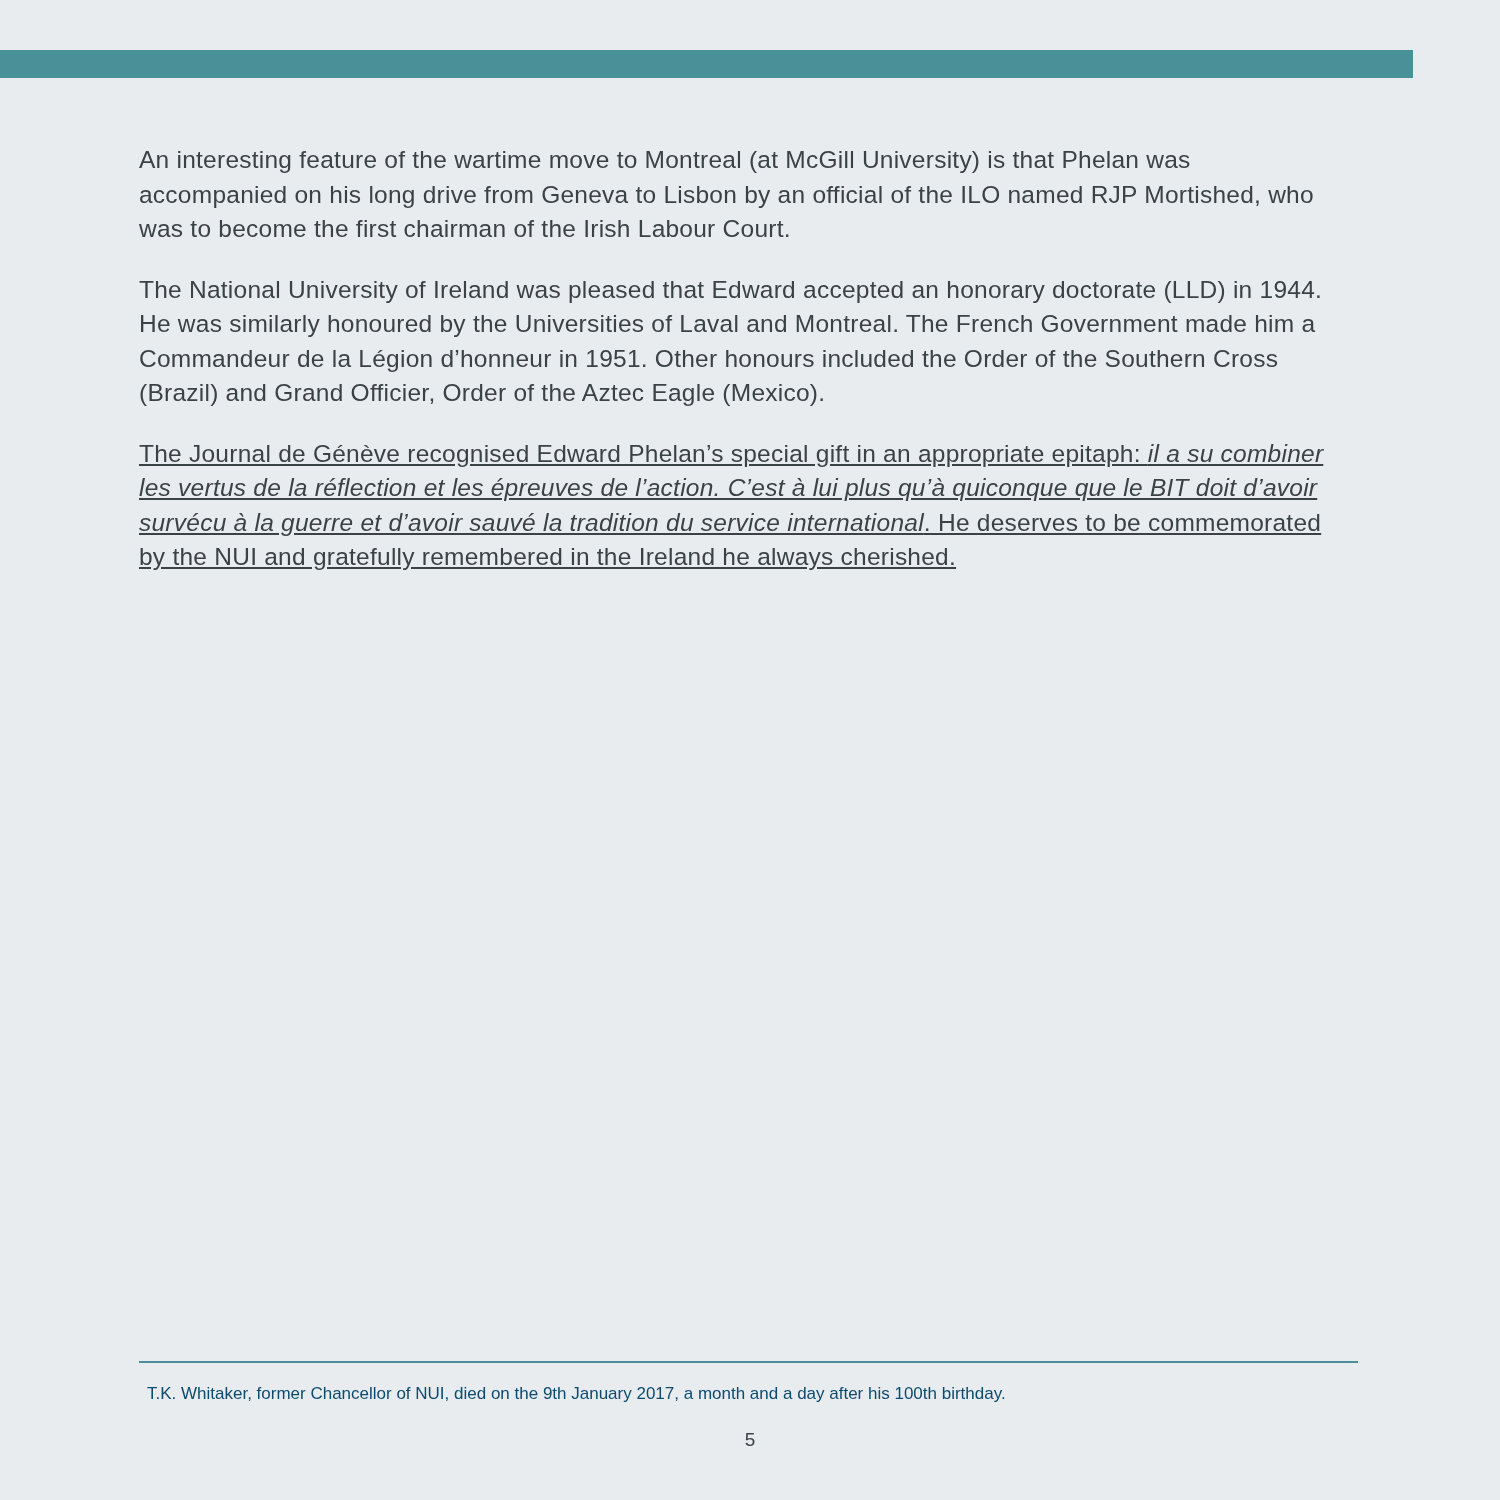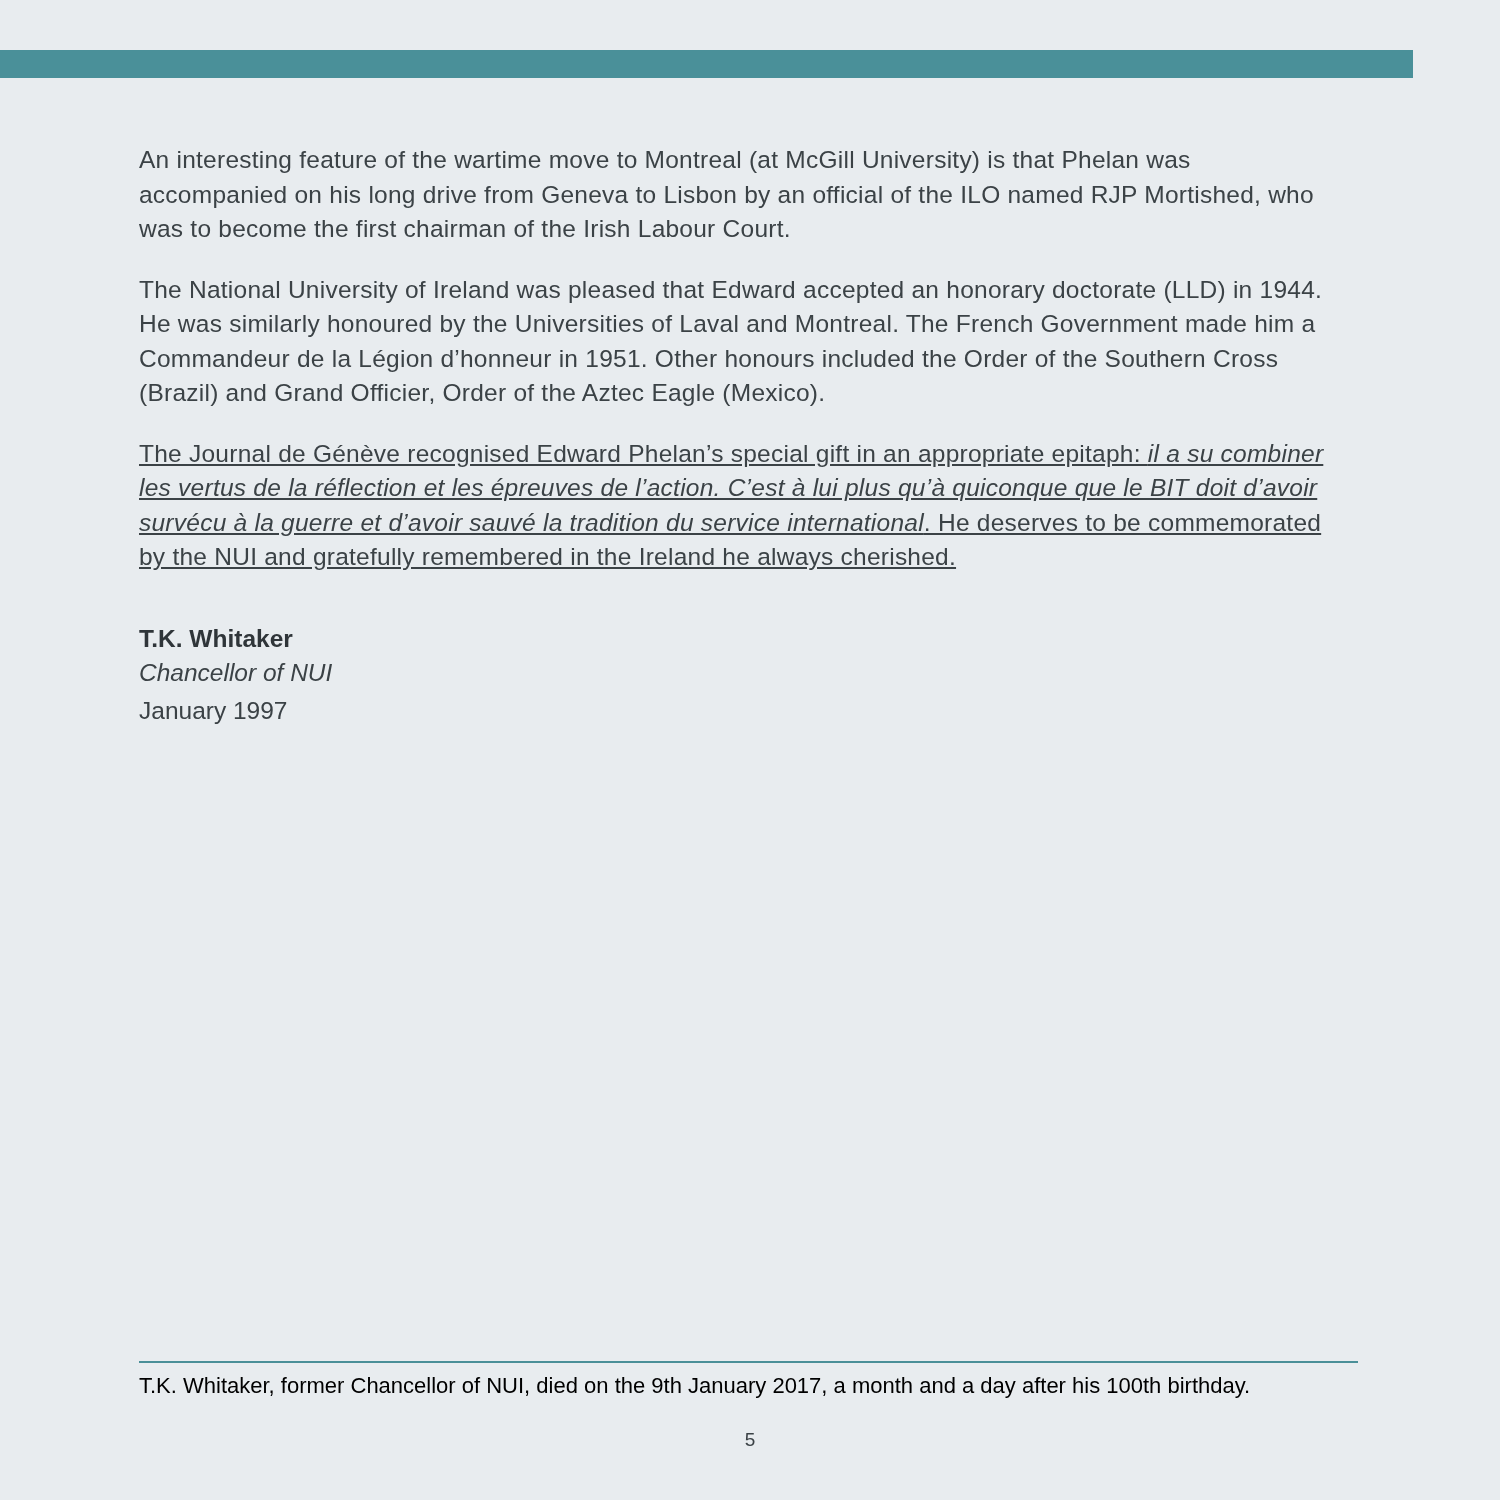--- a/index.html
+++ b/index.html
@@ -99,24 +99,24 @@
     width: 1219px;
     height: 2px;
     background: #4a8f98;
   }
 
   .footnote-text {
     position: absolute;
     left: 139px;
     top: 1373px;
     width: 1220px;
-    font-size: 22px;
+    font-size: 17px;
     line-height: 26px;
-    color: #000000;
-    margin: 0;
+    color: #0c4a6e;
+    margin: 8px;
   }
 
   .page-number {
     position: absolute;
     left: 0;
     top: 1428px;
     width: 1500px;
     text-align: center;
     font-size: 19px;
     line-height: 24px;
@@ -132,25 +132,20 @@
   <div class="top-band"></div>
 
   <div class="content">
     <p class="body-text">An interesting feature of the wartime move to Montreal (at McGill University) is that Phelan was accompanied on his long drive from Geneva to Lisbon by an official of the ILO named RJP Mortished, who was to become the first chairman of the Irish Labour Court.</p>
 
     <p class="body-text">The National University of Ireland was pleased that Edward accepted an honorary doctorate (LLD) in 1944. He was similarly honoured by the Universities of Laval and Montreal. The French Government made him a Commandeur de la Légion d’honneur in 1951. Other honours included the Order of the Southern Cross (Brazil) and Grand Officier, Order of the Aztec Eagle (Mexico).</p>
 
     <p class="body-text"><span>The Journal de Génève recognised Edward Phelan’s special gift in an appropriate epitaph: </span><em class="quote">il a su combiner les vertus de la réflection et les épreuves de l’action. C’est à lui plus qu’à quiconque que le BIT doit d’avoir survécu à la guerre et d’avoir sauvé la tradition du service international</em><span>. He deserves to be commemorated by the NUI and gratefully remembered in the Ireland he always cherished.</span></p>
   </div>
 
-  <div class="signature">
-    <p class="sig-name">T.K. Whitaker</p>
-    <p class="sig-role">Chancellor of NUI</p>
-    <p class="sig-date">January 1997</p>
-  </div>
 
   <div class="footnote-rule"></div>
 
   <p class="footnote-text">T.K. Whitaker, former Chancellor of NUI, died on the 9th January 2017, a month and a day after his 100th birthday.</p>
 
   <p class="page-number">5</p>
 
 </div>
 
 </body></html>

